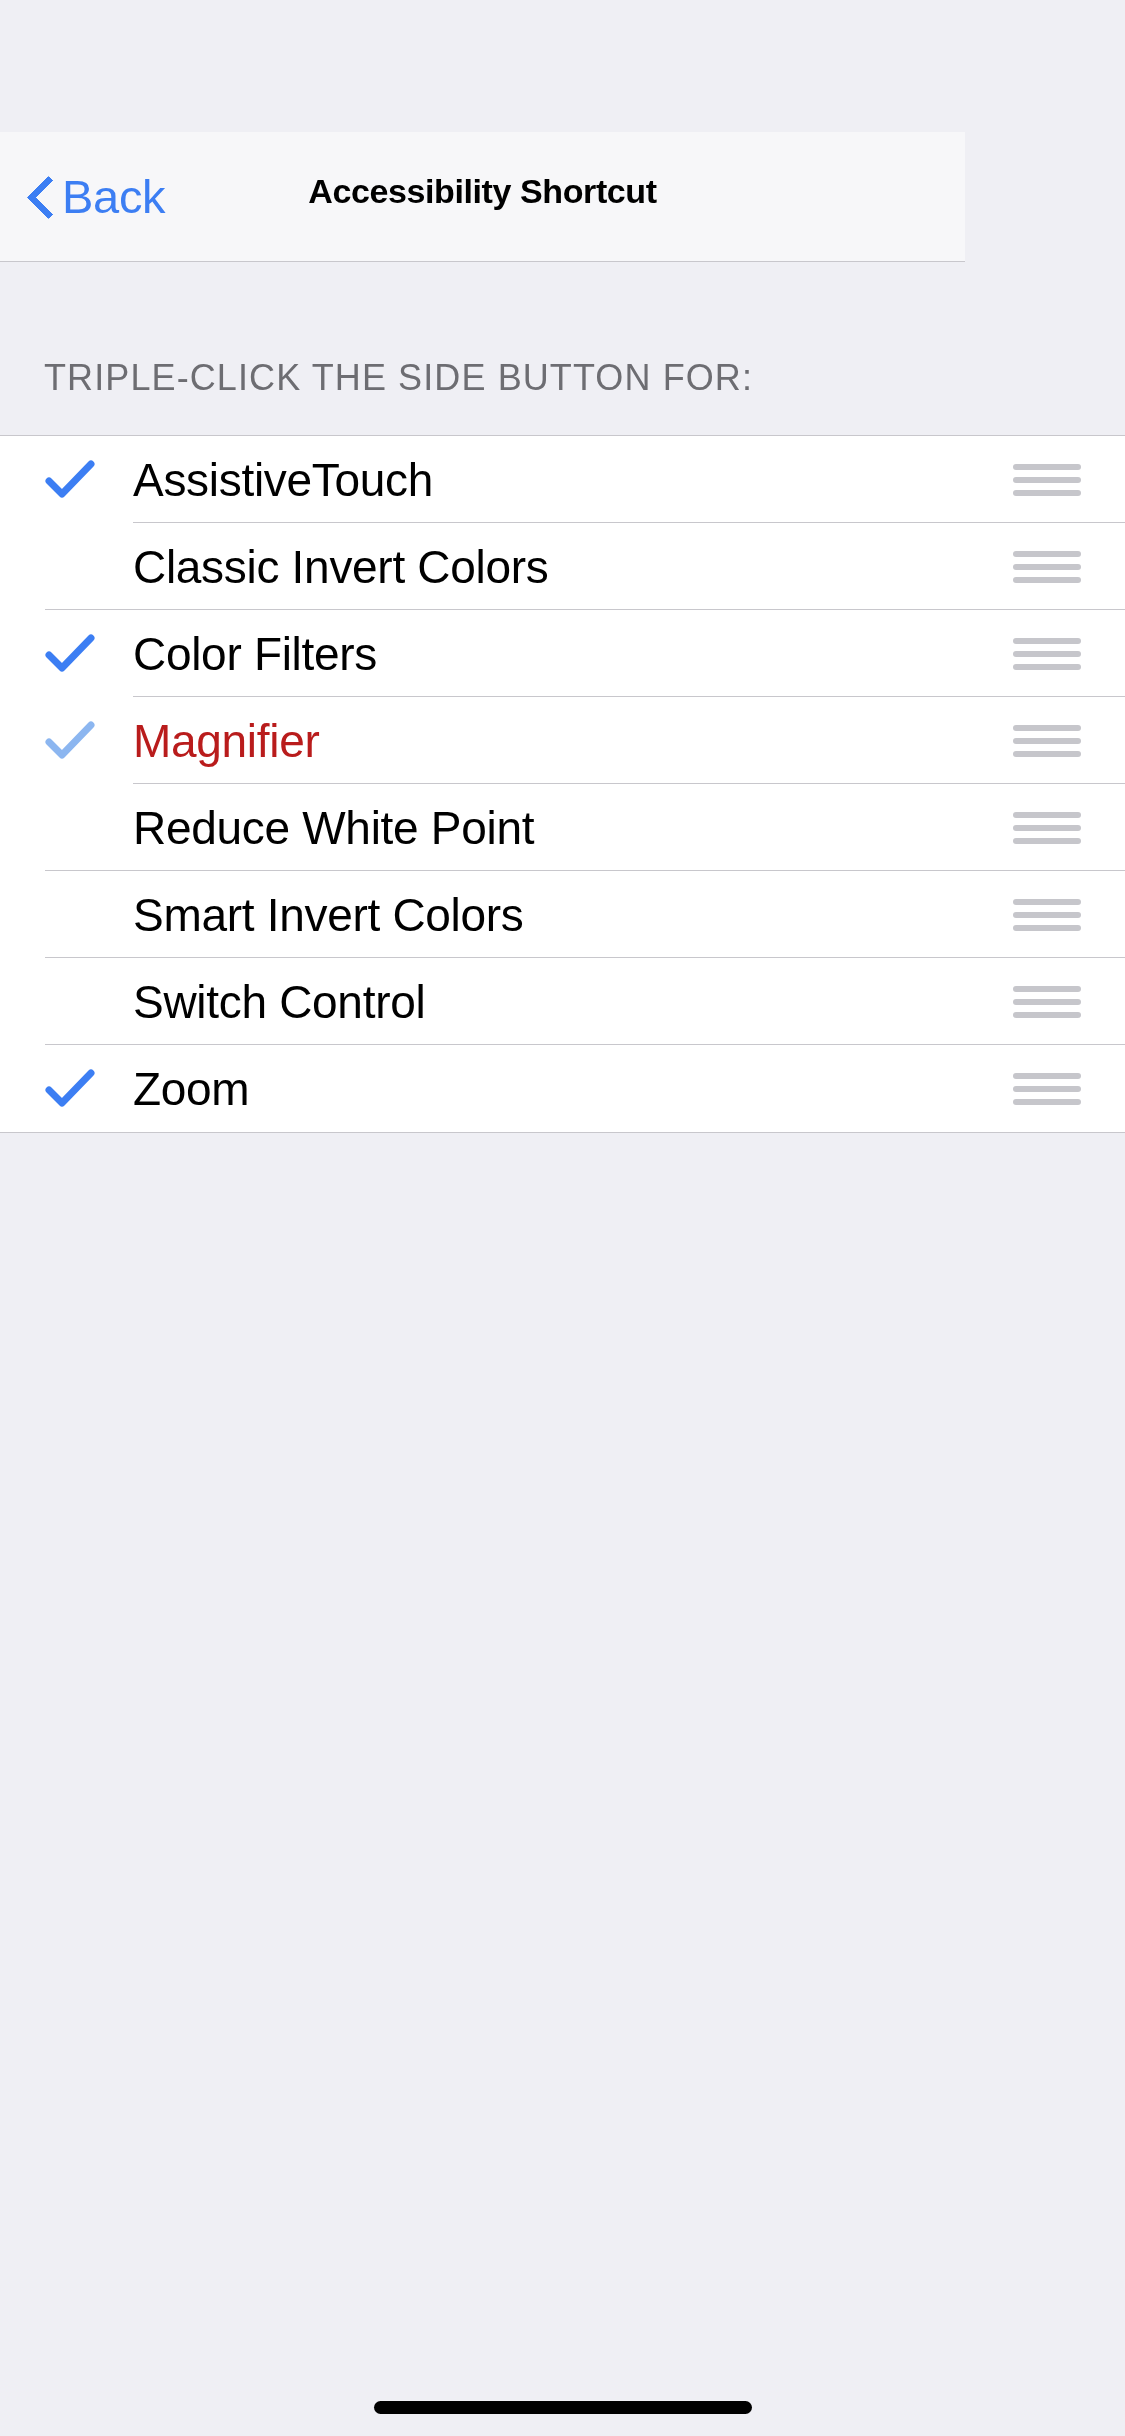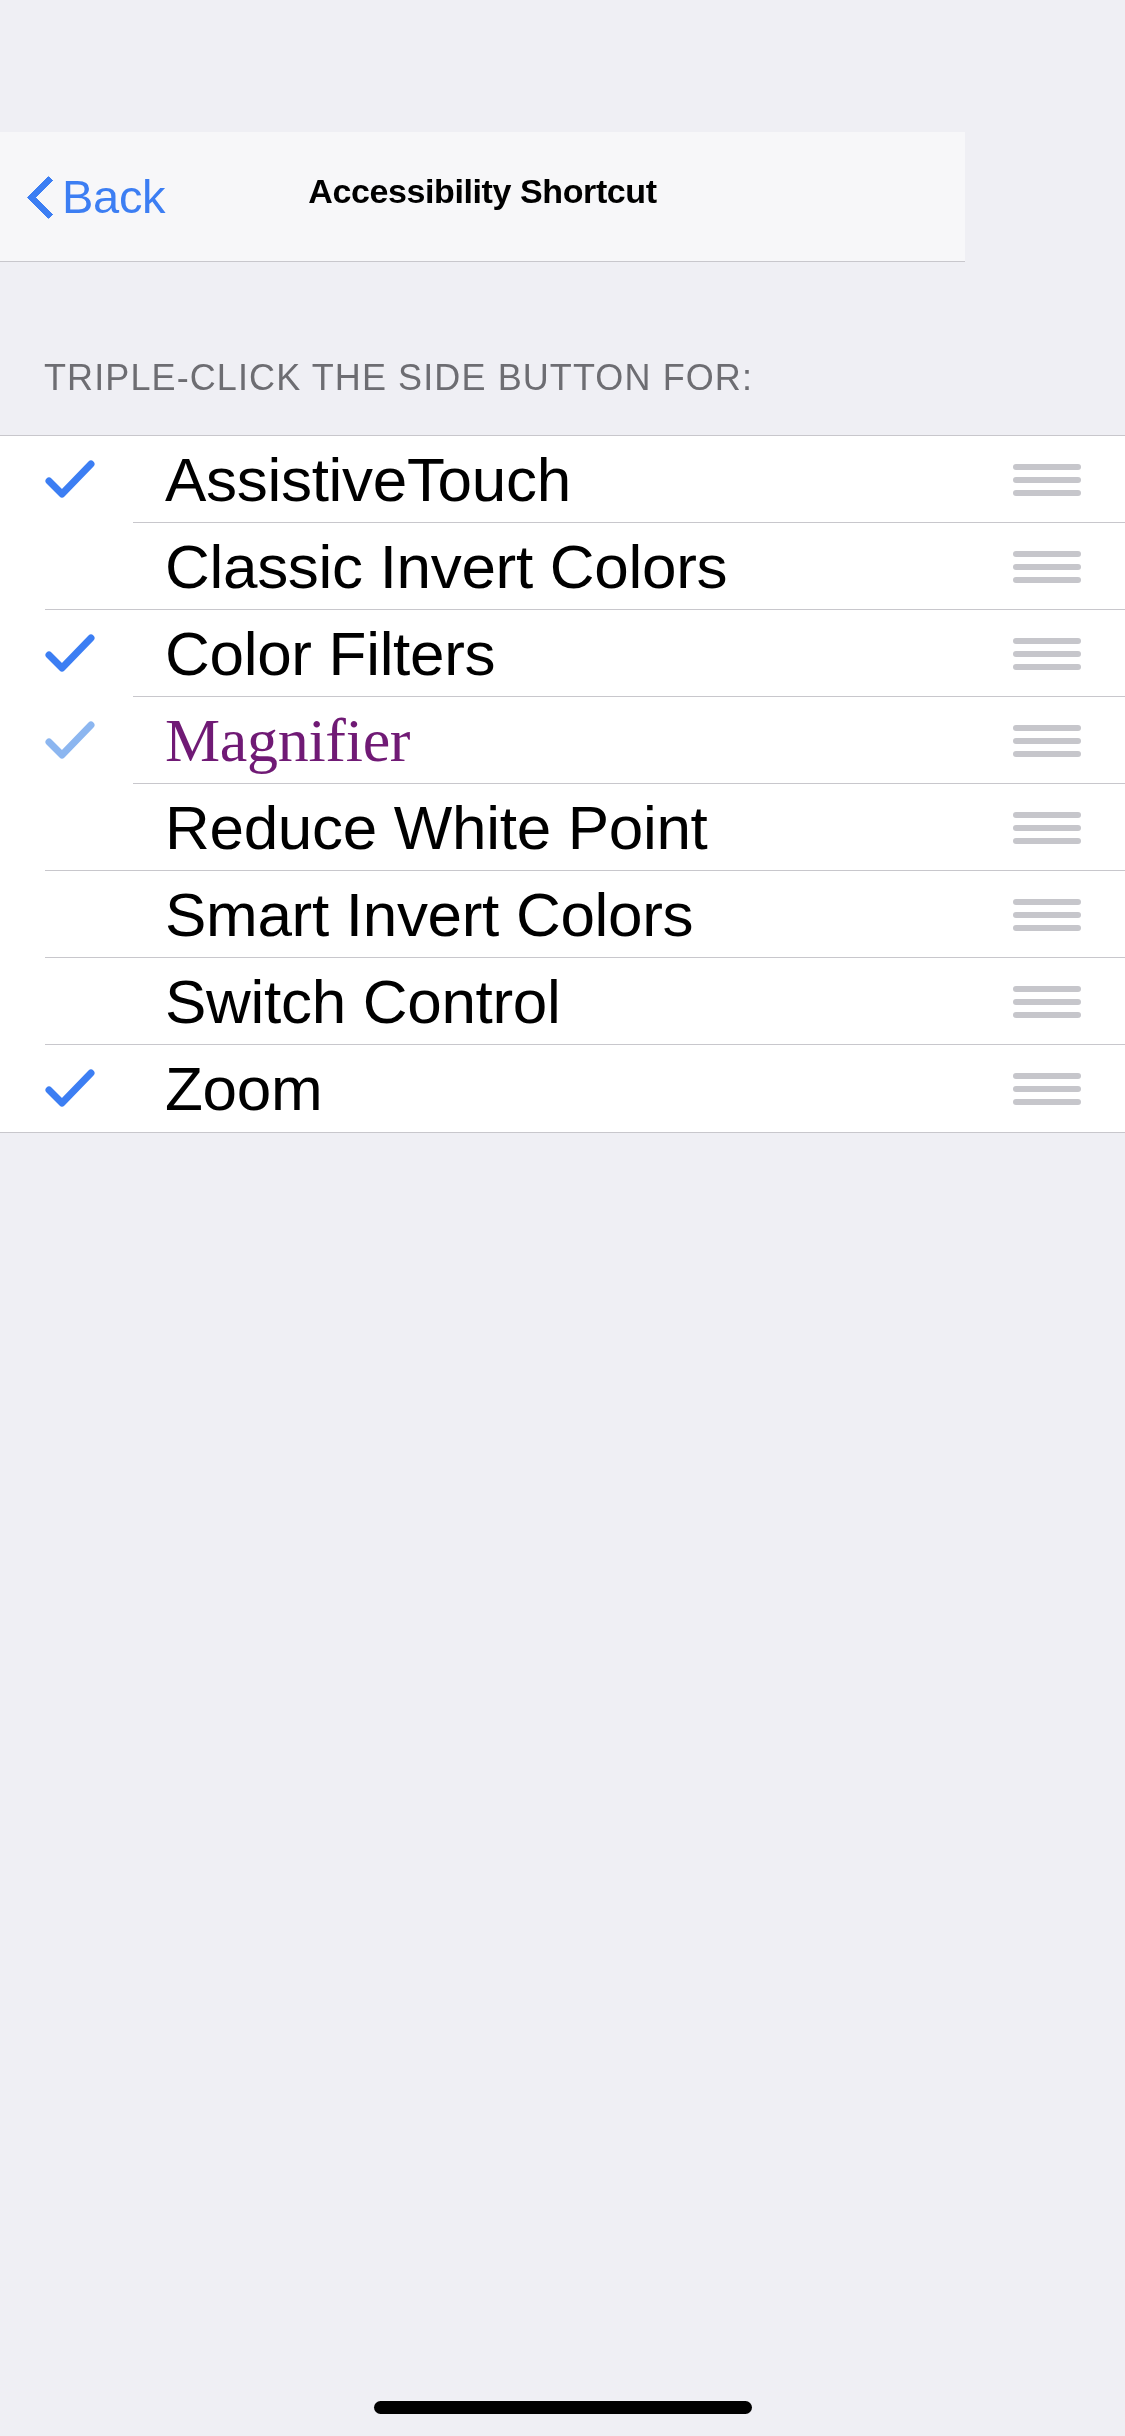--- a/index.html
+++ b/index.html
@@ -114,23 +114,23 @@
     background:#fff;
     cursor:pointer;
   }
   .row .check {
     position:absolute; left:44px; top:50%; transform:translateY(-50%);
     width:52px; height:52px;
   }
   .row .check svg { display:block; width:52px; height:52px; }
   .row .label {
     position:absolute; left:133px;
-    font-size:62px; color:#000; letter-spacing:-0.3px;margin-left:32px;
-  }
-  .row.dim .label { color:#701a75;font-family:Liberation Serif, serif; }
+    font-size:46px; color:#000; letter-spacing:-0.3px;
+  }
+  .row.dim .label { color:#b91c1c; }
   .handle {
     position:absolute; right:44px; top:50%; transform:translateY(-50%);
     width:68px; height:32px;
     display:flex; flex-direction:column; justify-content:space-between;
     cursor:grab;
   }
   .handle i { display:block; height:6px; width:100%; background:#c6c6cb; border-radius:3px; }
   .sep {
     position:absolute; bottom:0; height:1px; background:#c8c7cc; right:0;
   }

